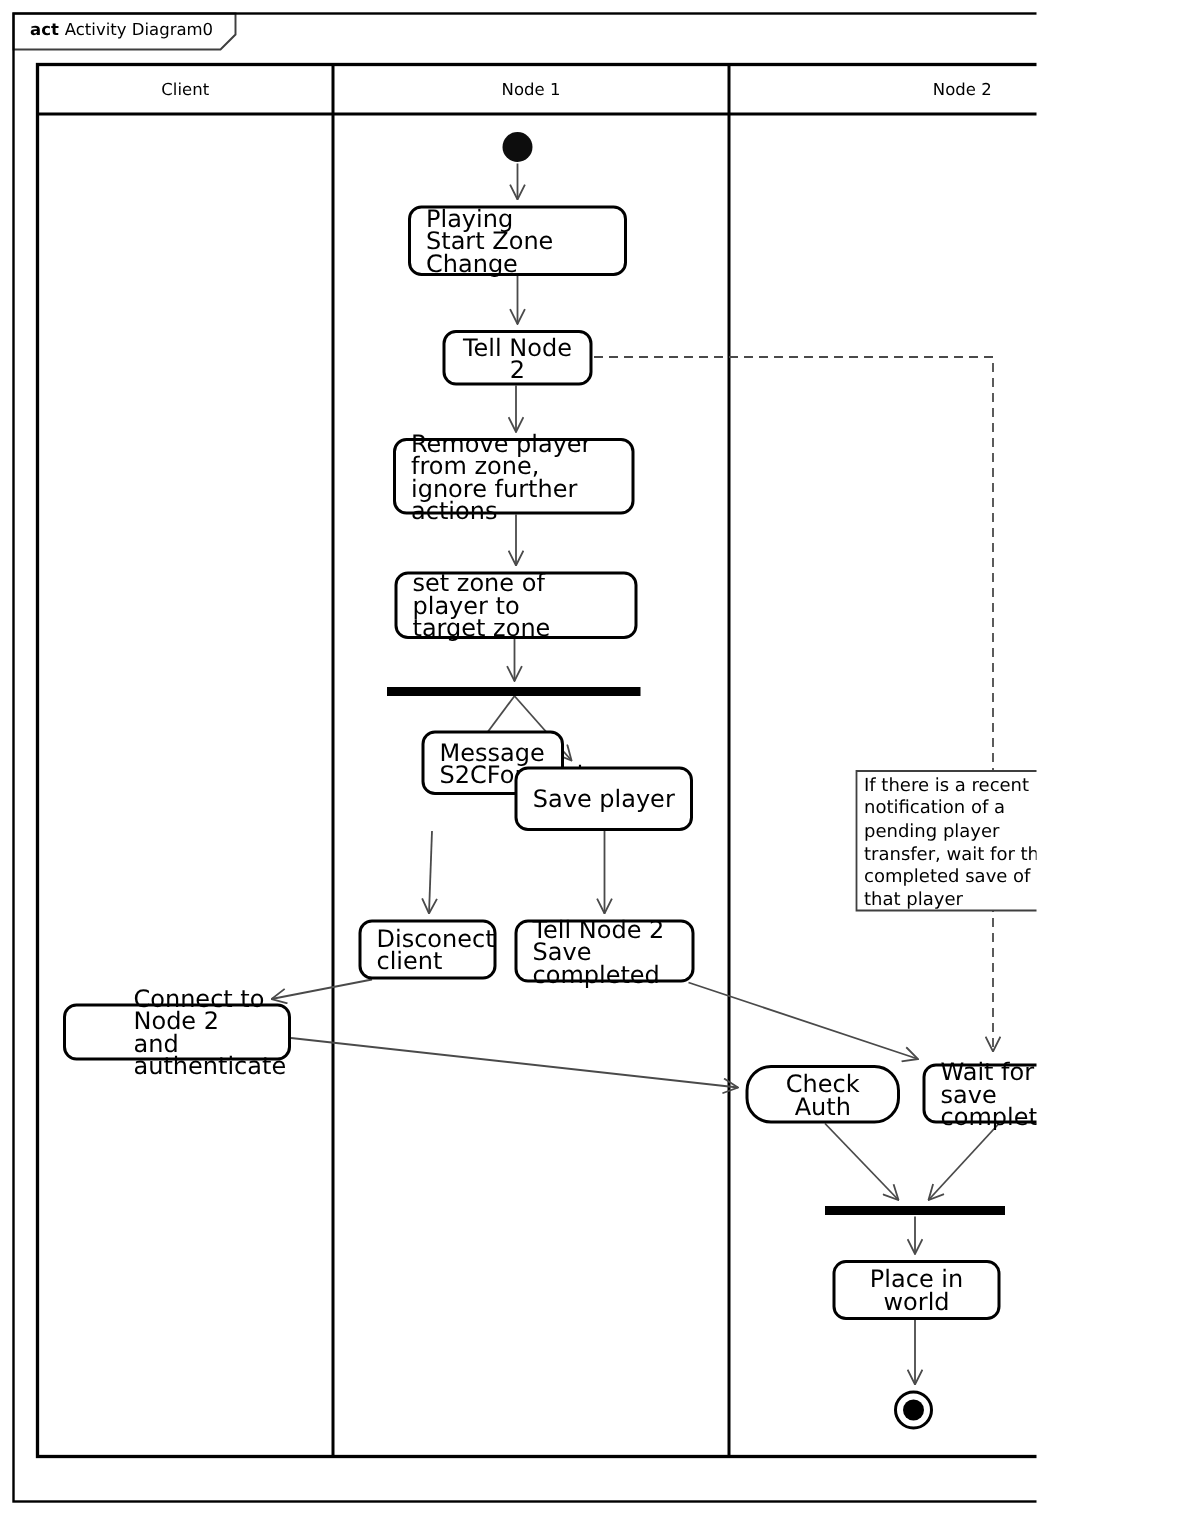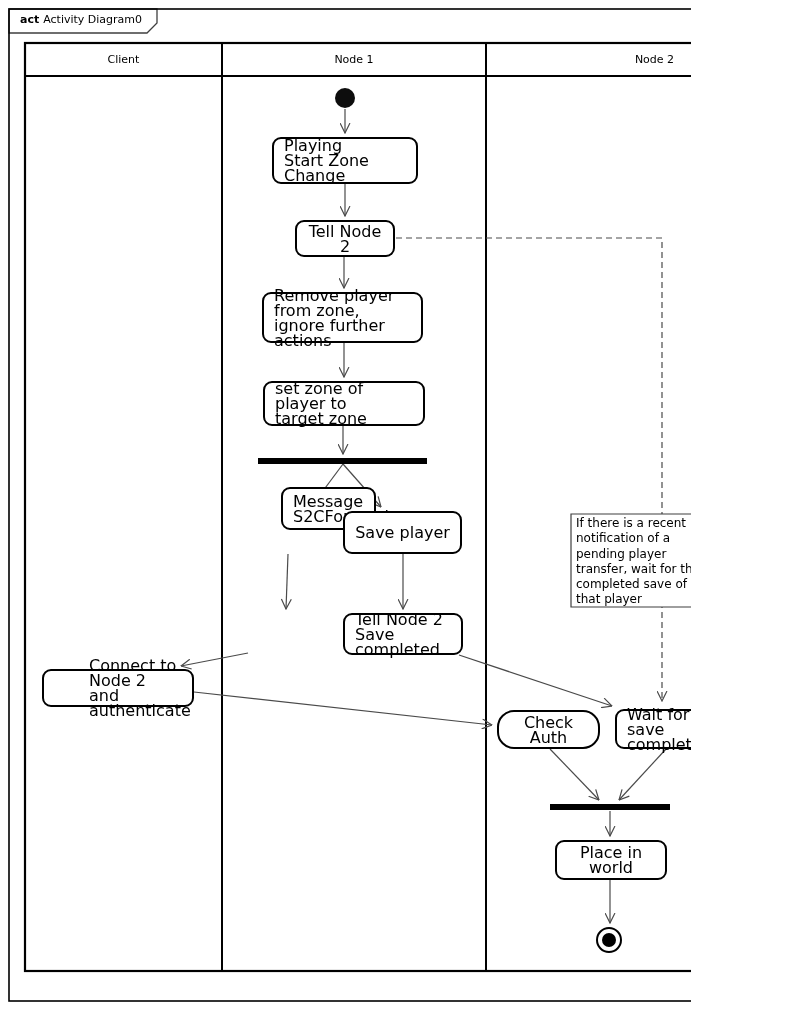--- a/index.html
+++ b/index.html
@@ -88,39 +88,41 @@
       <circle cx="609" cy="940" r="7" fill="#000000"></circle>
     </g>
   </svg>
 
   <div class="frame-title">
     <span class="kw">act</span><span>Activity Diagram0</span>
   </div>
 
   <div class="lane-header" style="left:25px; width:197px;">Client</div>
   <div class="lane-header" style="left:222px; width:264px;">Node 1</div>
-  <div class="lane-header" style="left:504px; width:251px;padding-left:25px;">Node 2</div>
+  <div class="lane-header" style="left:491px; width:251px;padding-left:25px;">Node 2</div>
 
   <div class="box left" style="left:272px; top:137px; width:146px; height:47px;">Playing
 Start Zone Change</div>
 
   <div class="box center" style="left:295px; top:220px; width:100px; height:37px;">Tell Node 2</div>
 
   <div class="box left" style="left:262px; top:292px; width:161px; height:51px;">Remove player
 from zone,
 ignore further actions</div>
 
   <div class="box left" style="left:263px; top:381px; width:162px; height:45px;">set zone of player to
 target zone</div>
 
   <div class="box left" style="left:240px; top:487px; width:95px; height:43px;margin-left:41px;">Message
 S2CForward</div>
 
   <div class="box center" style="left:343px; top:511px; width:119px; height:43px;">Save player</div>
 
+  <div class="box left" style="left:239px; top:613px; width:92px; height:40px;">Disconect
+client</div>
 
   <div class="box left" style="left:343px; top:613px; width:120px; height:42px;">Tell Node 2
 Save completed</div>
 
   <div class="box left" style="left:42px; top:669px; width:152px; height:38px;padding-left:45px;">Connect to Node 2
 and authenticate</div>
 
   <div class="box center" style="left:497px; top:710px; width:103px; height:39px;border-radius:17px;">Check Auth</div>
 
   <div class="box left" style="left:615px; top:709px; width:107px; height:40px;">Wait for save

